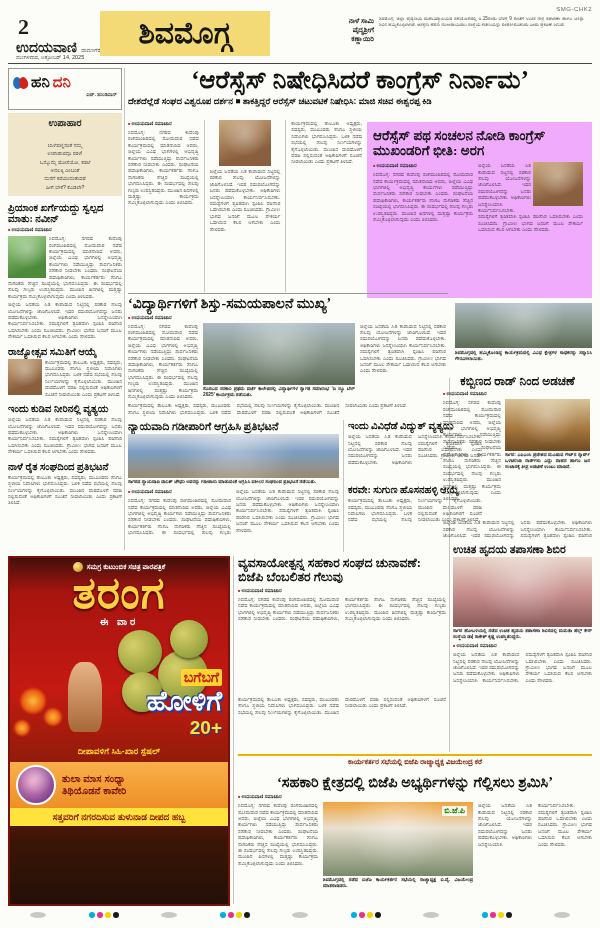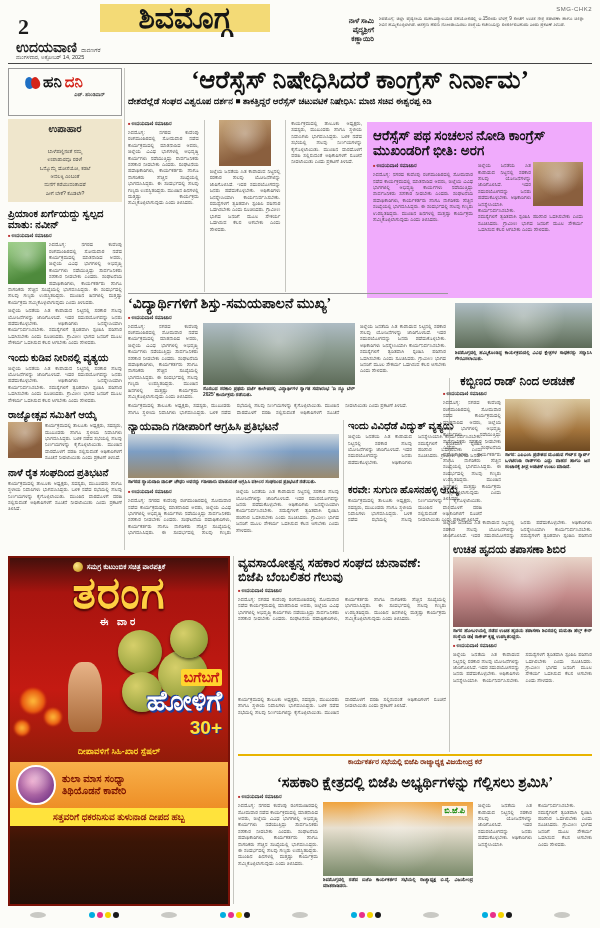--- a/index.html
+++ b/index.html
@@ -56,36 +56,36 @@
   <div class="abs" style="right:8px;top:6px;font-size:6px;color:#666;letter-spacing:.5px;">SMG-CHK2</div>
 
   <div class="abs serif" style="left:18px;top:14px;font-size:22px;font-weight:bold;">2</div>
 
   <div class="abs" style="left:16px;top:38px;">
     <span class="serif" style="font-size:14px;font-weight:bold;">ಉದಯವಾಣಿ</span>
     <span style="font-size:5.5px;color:#333;">ದಾವಣಗೆರೆ</span>
   </div>
   <div class="abs" style="left:16px;top:54px;font-size:5.5px;color:#333;">ಮಂಗಳವಾರ, ಅಕ್ಟೋಬರ್ 14, 2025</div>
 
-  <div class="abs masthead" style="left:100px;top:4px;width:170px;height:28px;">
+  <div class="abs masthead" style="left:100px;top:11px;width:170px;height:45px;">
     <span class="serif" style="font-size:30px;font-weight:bold;color:#161616;">ಶಿವಮೊಗ್ಗ</span>
   </div>
 
   <div class="abs" style="left:316px;top:16px;width:270px;display:flex;gap:5px;">
     <div class="pre" style="width:58px;text-align:right;font-size:7px;font-weight:bold;line-height:1.3;">ನಾಳೆ ಸಾಮಿ
 ವೈದ್ಯಶ್ರೀಗೆ
 ಕಣ್ಣಾಯಿರಿ</div>
     <div class="body-txt" style="width:205px;font-size:4.6px;">ಶಿವಮೊಗ್ಗ: ಜಿಲ್ಲಾ ವೈದ್ಯಕೀಯ ಮಹಾವಿದ್ಯಾಲಯದ ಸಹಯೋಗದಲ್ಲಿ ಅ.15ರಂದು ಬೆಳಗ್ಗೆ 9 ಗಂಟೆಗೆ ಉಚಿತ ನೇತ್ರ ತಪಾಸಣಾ ಹಾಗೂ ಚಿಕಿತ್ಸಾ ಶಿಬಿರ ಹಮ್ಮಿಕೊಳ್ಳಲಾಗಿದೆ. ಆಸಕ್ತರು ಹೆಸರು ನೋಂದಾಯಿಸಲು ಸಂಸ್ಥೆಯ ಕಚೇರಿಯನ್ನು ಸಂಪರ್ಕಿಸಬಹುದು ಎಂದು ಪ್ರಕಟಣೆ ತಿಳಿಸಿದೆ.</div>
   </div>
 
   <div class="abs hrule" style="left:8px;top:63px;width:584px;"></div>
 
   <div class="abs" style="left:8px;top:68px;width:114px;">
 
-    <div style="border:1px solid #999;height:48px;padding:2px 16px;box-sizing:border-box;">
+    <div style="border:1px solid #999;height:42px;padding:2px 4px;box-sizing:border-box;">
       <div style="display:flex;align-items:center;gap:3px;margin-top:3px;">
         <span class="drop" style="background:#1e6fc4;"></span>
         <span class="drop" style="background:#d42419;margin-left:-6px;"></span>
         <span class="serif" style="font-size:15px;font-weight:bold;color:#111;">ಹನಿ</span>
         <span class="serif" style="font-size:15px;font-weight:bold;color:#d42419;">ದನಿ</span>
       </div>
       <div style="font-size:5px;text-align:right;font-weight:bold;color:#333;">ಎಚ್. ಹುಂಡಿವಾನ್</div>
     </div>
 
     <div style="background:#efe6cc;margin-top:3px;padding:5px 4px;box-sizing:border-box;">
@@ -100,28 +100,28 @@
 
     <div style="margin-top:6px;">
       <div class="hl serif" style="font-size:10px;">ಪ್ರಿಯಾಂಕ ಖರ್ಗೆಯದ್ದು ಸ್ವಲ್ಪದ ಮಾತು: ನವೀನ್</div>
       <div class="byline" style="margin-top:2px;">ಉದಯವಾಣಿ ಸಮಾಚಾರ</div>
       <div class="ph ph-green" style="float:left;width:38px;height:42px;margin:1px 3px 1px 0;"></div>
       <div class="body-txt">ಶಿವಮೊಗ್ಗ: ನಗರದ ಕುವೆಂಪು ರಂಗಮಂದಿರದಲ್ಲಿ ಸೋಮವಾರ ನಡೆದ ಕಾರ್ಯಕ್ರಮದಲ್ಲಿ ಮಾತನಾಡಿದ ಅವರು, ಜಿಲ್ಲೆಯ ವಿವಿಧ ಭಾಗಗಳಲ್ಲಿ ಅಭಿವೃದ್ಧಿ ಕಾರ್ಯಗಳು ನಡೆಯುತ್ತಿದ್ದು ಸಾರ್ವಜನಿಕರು ಸಹಕಾರ ನೀಡಬೇಕು ಎಂದರು. ಸಂಘಟನೆಯ ಪದಾಧಿಕಾರಿಗಳು, ಕಾರ್ಯಕರ್ತರು ಹಾಗೂ ನಾಗರಿಕರು ಹೆಚ್ಚಿನ ಸಂಖ್ಯೆಯಲ್ಲಿ ಭಾಗವಹಿಸಿದ್ದರು. ಈ ಸಂದರ್ಭದಲ್ಲಿ ಹಲವು ಗಣ್ಯರು ಉಪಸ್ಥಿತರಿದ್ದರು. ಮುಂದಿನ ದಿನಗಳಲ್ಲಿ ಮತ್ತಷ್ಟು ಕಾರ್ಯಕ್ರಮ ಹಮ್ಮಿಕೊಳ್ಳಲಾಗುವುದು ಎಂದು ತಿಳಿಸಿದರು.</div>
       <div class="body-txt" style="margin-top:2px;">ಜಿಲ್ಲೆಯ ಜನತೆಯ ಹಿತ ಕಾಪಾಡುವ ನಿಟ್ಟಿನಲ್ಲಿ ಸರಕಾರ ಹಲವು ಯೋಜನೆಗಳನ್ನು ಜಾರಿಗೊಳಿಸಿದೆ. ಇದರ ಸದುಪಯೋಗವನ್ನು ಜನರು ಪಡೆದುಕೊಳ್ಳಬೇಕು. ಅಧಿಕಾರಿಗಳು ಜನಸ್ನೇಹಿಯಾಗಿ ಕಾರ್ಯನಿರ್ವಹಿಸಬೇಕು. ಸಮಸ್ಯೆಗಳಿಗೆ ತ್ವರಿತವಾಗಿ ಸ್ಪಂದಿಸಿ ಪರಿಹಾರ ಒದಗಿಸಬೇಕು ಎಂದು ಸೂಚಿಸಿದರು. ಗ್ರಾಮೀಣ ಭಾಗದ ಜನರಿಗೆ ಮೂಲ ಸೌಕರ್ಯ ಒದಗಿಸುವ ಕೆಲಸ ಆಗಬೇಕು ಎಂದು ಹೇಳಿದರು.</div>
     </div>
 
     <div style="margin-top:6px;clear:both;">
-      <div class="hl serif" style="font-size:10px;">ಇಂದು ಕುಡಿವ ನೀರಿನಲ್ಲಿ ವ್ಯತ್ಯಯ</div>
-      <div class="body-txt" style="margin-top:2px;">ಜಿಲ್ಲೆಯ ಜನತೆಯ ಹಿತ ಕಾಪಾಡುವ ನಿಟ್ಟಿನಲ್ಲಿ ಸರಕಾರ ಹಲವು ಯೋಜನೆಗಳನ್ನು ಜಾರಿಗೊಳಿಸಿದೆ. ಇದರ ಸದುಪಯೋಗವನ್ನು ಜನರು ಪಡೆದುಕೊಳ್ಳಬೇಕು. ಅಧಿಕಾರಿಗಳು ಜನಸ್ನೇಹಿಯಾಗಿ ಕಾರ್ಯನಿರ್ವಹಿಸಬೇಕು. ಸಮಸ್ಯೆಗಳಿಗೆ ತ್ವರಿತವಾಗಿ ಸ್ಪಂದಿಸಿ ಪರಿಹಾರ ಒದಗಿಸಬೇಕು ಎಂದು ಸೂಚಿಸಿದರು. ಗ್ರಾಮೀಣ ಭಾಗದ ಜನರಿಗೆ ಮೂಲ ಸೌಕರ್ಯ ಒದಗಿಸುವ ಕೆಲಸ ಆಗಬೇಕು ಎಂದು ಹೇಳಿದರು.</div>
-    </div>
-
-    <div style="margin-top:6px;clear:both;">
       <div class="hl serif" style="font-size:10px;">ರಾಜ್ಯೋತ್ಸವ ಸಮಿತಿಗೆ ಆಯ್ಕೆ</div>
       <div class="ph" style="float:left;width:34px;height:36px;margin:2px 3px 1px 0;"></div>
       <div class="body-txt" style="margin-top:2px;">ಕಾರ್ಯಕ್ರಮದಲ್ಲಿ ತಾಲೂಕು ಅಧ್ಯಕ್ಷರು, ಸದಸ್ಯರು, ಮುಖಂಡರು ಹಾಗೂ ಸ್ಥಳೀಯ ನಿವಾಸಿಗಳು ಭಾಗವಹಿಸಿದ್ದರು. ಬಳಿಕ ನಡೆದ ಸಭೆಯಲ್ಲಿ ಹಲವು ನಿರ್ಣಯಗಳನ್ನು ಕೈಗೊಳ್ಳಲಾಯಿತು. ಮುಂದಿನ ವಾರದೊಳಗೆ ವರದಿ ಸಲ್ಲಿಸುವಂತೆ ಅಧಿಕಾರಿಗಳಿಗೆ ಸೂಚನೆ ನೀಡಲಾಯಿತು ಎಂದು ಪ್ರಕಟಣೆ ತಿಳಿಸಿದೆ.</div>
+    </div>
+
+    <div style="margin-top:6px;clear:both;">
+      <div class="hl serif" style="font-size:10px;">ಇಂದು ಕುಡಿವ ನೀರಿನಲ್ಲಿ ವ್ಯತ್ಯಯ</div>
+      <div class="body-txt" style="margin-top:2px;">ಜಿಲ್ಲೆಯ ಜನತೆಯ ಹಿತ ಕಾಪಾಡುವ ನಿಟ್ಟಿನಲ್ಲಿ ಸರಕಾರ ಹಲವು ಯೋಜನೆಗಳನ್ನು ಜಾರಿಗೊಳಿಸಿದೆ. ಇದರ ಸದುಪಯೋಗವನ್ನು ಜನರು ಪಡೆದುಕೊಳ್ಳಬೇಕು. ಅಧಿಕಾರಿಗಳು ಜನಸ್ನೇಹಿಯಾಗಿ ಕಾರ್ಯನಿರ್ವಹಿಸಬೇಕು. ಸಮಸ್ಯೆಗಳಿಗೆ ತ್ವರಿತವಾಗಿ ಸ್ಪಂದಿಸಿ ಪರಿಹಾರ ಒದಗಿಸಬೇಕು ಎಂದು ಸೂಚಿಸಿದರು. ಗ್ರಾಮೀಣ ಭಾಗದ ಜನರಿಗೆ ಮೂಲ ಸೌಕರ್ಯ ಒದಗಿಸುವ ಕೆಲಸ ಆಗಬೇಕು ಎಂದು ಹೇಳಿದರು.</div>
     </div>
 
     <div style="margin-top:6px;">
       <div class="hl serif" style="font-size:10px;">ನಾಳೆ ರೈತ ಸಂಘದಿಂದ ಪ್ರತಿಭಟನೆ</div>
       <div class="body-txt" style="margin-top:2px;">ಕಾರ್ಯಕ್ರಮದಲ್ಲಿ ತಾಲೂಕು ಅಧ್ಯಕ್ಷರು, ಸದಸ್ಯರು, ಮುಖಂಡರು ಹಾಗೂ ಸ್ಥಳೀಯ ನಿವಾಸಿಗಳು ಭಾಗವಹಿಸಿದ್ದರು. ಬಳಿಕ ನಡೆದ ಸಭೆಯಲ್ಲಿ ಹಲವು ನಿರ್ಣಯಗಳನ್ನು ಕೈಗೊಳ್ಳಲಾಯಿತು. ಮುಂದಿನ ವಾರದೊಳಗೆ ವರದಿ ಸಲ್ಲಿಸುವಂತೆ ಅಧಿಕಾರಿಗಳಿಗೆ ಸೂಚನೆ ನೀಡಲಾಯಿತು ಎಂದು ಪ್ರಕಟಣೆ ತಿಳಿಸಿದೆ.</div>
     </div>
   </div>
 
   <div class="abs vrule" style="left:124px;top:68px;height:482px;"></div>
 
@@ -229,35 +229,35 @@
       <span class="food" style="left:148px;top:22px;width:50px;height:50px;"></span>
       <span class="food" style="left:112px;top:44px;width:40px;height:40px;"></span>
       <span class="food" style="left:160px;top:-8px;width:38px;height:38px;"></span>
       <span class="glow" style="left:10px;top:60px;width:26px;height:26px;"></span>
       <span class="glow" style="left:34px;top:80px;width:18px;height:18px;"></span>
       <span class="glow" style="left:4px;top:92px;width:16px;height:16px;"></span>
       <div style="position:absolute;left:58px;top:34px;width:34px;height:70px;border-radius:40% 40% 20% 20%;background:linear-gradient(180deg,#e8b488,#a86838);"></div>
       <div style="position:absolute;right:6px;top:40px;text-align:right;">
         <div><span class="bagebage" style="font-size:14px;margin-left:17px;">ಬಗೆಬಗೆ</span></div>
         <div class="holige-big serif" style="font-size:27px;">ಹೋಳಿಗೆ</div>
-        <div class="num30" style="font-size:19px;">30+</div>
+        <div class="num30" style="font-size:19px;">20+</div>
       </div>
     </div>
     <div style="font-size:8.5px;color:#ffd52e;font-weight:bold;text-align:center;">ದೀಪಾವಳಿಗೆ ಸಿಹಿ-ಖಾರ ಸ್ಪೆಷಲ್</div>
 
     <div class="orange-band" style="margin-top:5px;height:46px;display:flex;align-items:center;gap:6px;padding:0 6px;">
       <span class="ph ph-fest" style="width:36px;height:36px;border-radius:50%;flex:none;border:2px solid #fff;"></span>
       <span style="font-size:10px;font-weight:900;color:#7a1200;line-height:1.2;">
         <span>ತುಲಾ ಮಾಸ ಸಂಧ್ಯಾ</span><br>
         <span>ತಿಥಿಯೊಡನೆ ಕಾವೇರಿ</span>
       </span>
     </div>
 
 
-    <div class="ad-footer" style="height:18px;font-size:9px;">ಸತ್ತವರಿಗೆ ಧಕರನಿಸುವ ತುಳುನಾಡ ದೀಪದ ಹಬ್ಬ</div>
+    <div class="ad-footer" style="height:18px;font-size:9px;">ಸತ್ತವರಿಗೆ ನಗರದಿಸುವ ತುಳುನಾಡ ದೀಪದ ಹಬ್ಬ</div>
   </div>
 
   <div class="abs vrule" style="left:233px;top:556px;height:348px;"></div>
   <div class="abs" style="left:238px;top:556px;width:208px;">
     <div class="hl serif" style="font-size:12.5px;">ವ್ಯವಸಾಯೋತ್ಪನ್ನ ಸಹಕಾರ ಸಂಘದ ಚುನಾವಣೆ: ಬಿಜೆಪಿ ಬೆಂಬಲಿತರ ಗೆಲುವು</div>
     <div class="byline" style="margin-top:3px;">ಉದಯವಾಣಿ ಸಮಾಚಾರ</div>
     <div class="body-txt cols2" style="height:98px;overflow:hidden;">ಶಿವಮೊಗ್ಗ: ನಗರದ ಕುವೆಂಪು ರಂಗಮಂದಿರದಲ್ಲಿ ಸೋಮವಾರ ನಡೆದ ಕಾರ್ಯಕ್ರಮದಲ್ಲಿ ಮಾತನಾಡಿದ ಅವರು, ಜಿಲ್ಲೆಯ ವಿವಿಧ ಭಾಗಗಳಲ್ಲಿ ಅಭಿವೃದ್ಧಿ ಕಾರ್ಯಗಳು ನಡೆಯುತ್ತಿದ್ದು ಸಾರ್ವಜನಿಕರು ಸಹಕಾರ ನೀಡಬೇಕು ಎಂದರು. ಸಂಘಟನೆಯ ಪದಾಧಿಕಾರಿಗಳು, ಕಾರ್ಯಕರ್ತರು ಹಾಗೂ ನಾಗರಿಕರು ಹೆಚ್ಚಿನ ಸಂಖ್ಯೆಯಲ್ಲಿ ಭಾಗವಹಿಸಿದ್ದರು. ಈ ಸಂದರ್ಭದಲ್ಲಿ ಹಲವು ಗಣ್ಯರು ಉಪಸ್ಥಿತರಿದ್ದರು. ಮುಂದಿನ ದಿನಗಳಲ್ಲಿ ಮತ್ತಷ್ಟು ಕಾರ್ಯಕ್ರಮ ಹಮ್ಮಿಕೊಳ್ಳಲಾಗುವುದು ಎಂದು ತಿಳಿಸಿದರು.</div>
     <div class="body-txt cols2" style="margin-top:2px;height:36px;overflow:hidden;">ಕಾರ್ಯಕ್ರಮದಲ್ಲಿ ತಾಲೂಕು ಅಧ್ಯಕ್ಷರು, ಸದಸ್ಯರು, ಮುಖಂಡರು ಹಾಗೂ ಸ್ಥಳೀಯ ನಿವಾಸಿಗಳು ಭಾಗವಹಿಸಿದ್ದರು. ಬಳಿಕ ನಡೆದ ಸಭೆಯಲ್ಲಿ ಹಲವು ನಿರ್ಣಯಗಳನ್ನು ಕೈಗೊಳ್ಳಲಾಯಿತು. ಮುಂದಿನ ವಾರದೊಳಗೆ ವರದಿ ಸಲ್ಲಿಸುವಂತೆ ಅಧಿಕಾರಿಗಳಿಗೆ ಸೂಚನೆ ನೀಡಲಾಯಿತು ಎಂದು ಪ್ರಕಟಣೆ ತಿಳಿಸಿದೆ.</div>
   </div>
 

